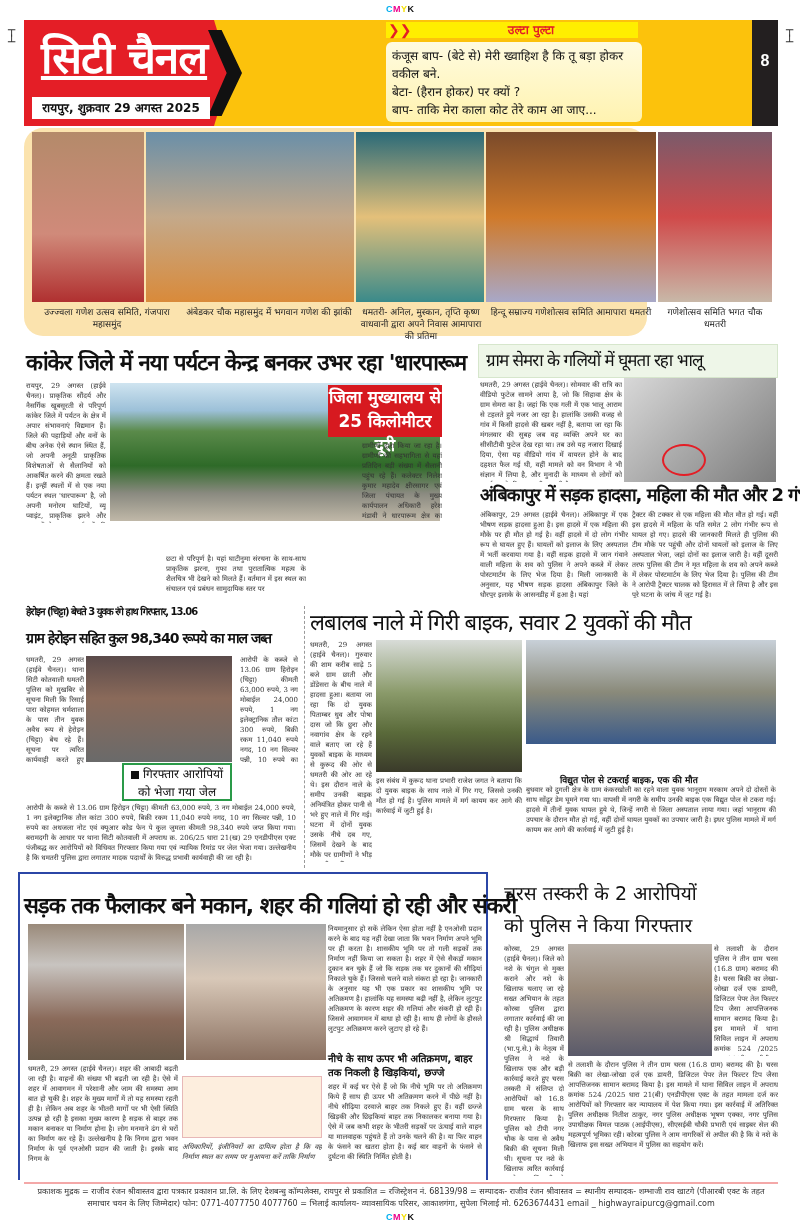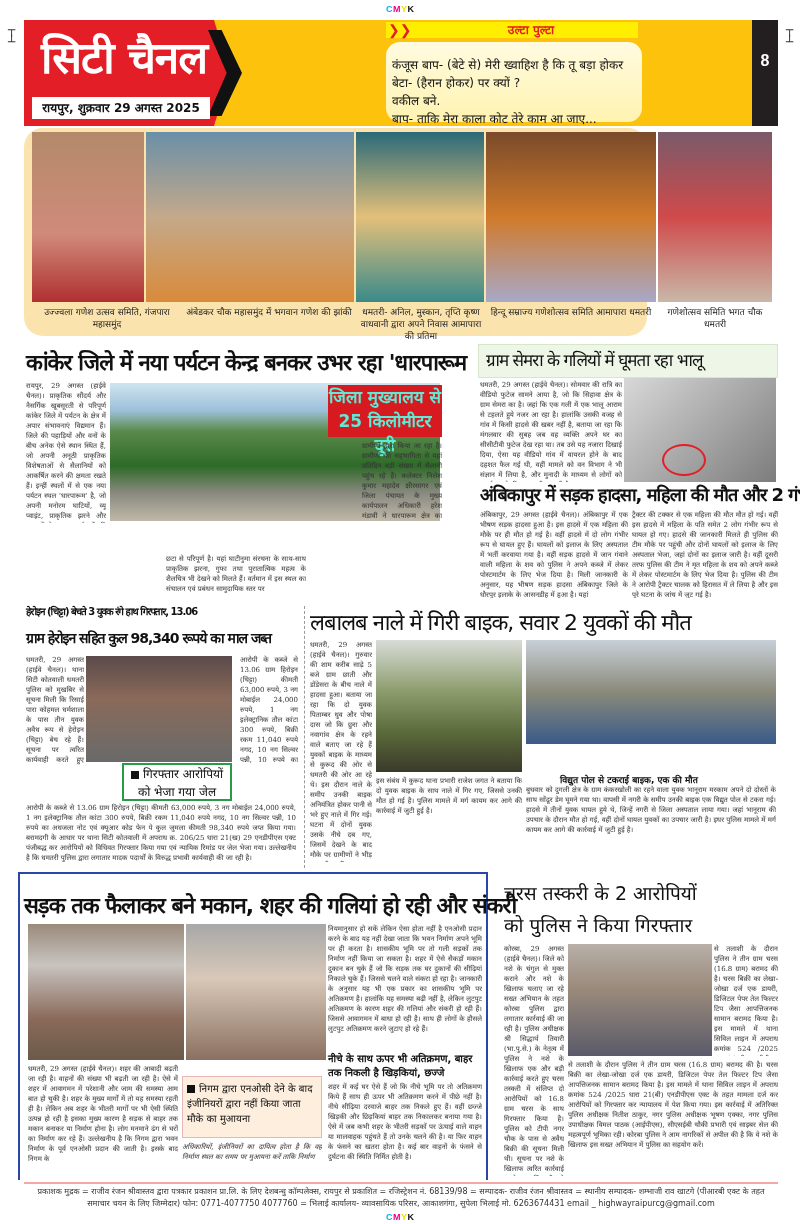--- a/index.html
+++ b/index.html
@@ -6,38 +6,38 @@
   body { width: 800px; height: 1224px; background: #fff; font-family: "DejaVu Sans", sans-serif; position: relative; overflow: hidden; color: #111; }
   .abs { position: absolute; }
   .cmyk { font: bold 9px "Liberation Sans", sans-serif; letter-spacing: 0.5px; }
   .cmyk .c { color: #00aeef; } .cmyk .m { color: #ec008c; } .cmyk .y { color: #f5e000; } .cmyk .k { color: #111; }
   .crop { position: absolute; color: #333; font-size: 12px; line-height: 12px; }
 
   
   #masthead { left: 24px; top: 20px; width: 754px; height: 106px; background: #fcc20c; }
   #brand { left: 0; top: 0; width: 206px; height: 106px; background: #e41e26; clip-path: polygon(0 0, 190px 0, 206px 50%, 190px 100%, 0 100%); }
   #brand-chevron { left: 184px; top: 10px; width: 34px; height: 86px; background: #111; clip-path: polygon(0 0, 40% 0, 100% 50%, 40% 100%, 0 100%, 55% 50%); }
-  #brand-title { left: 10px; top: 6px; width: 180px; text-align: center; color: #fff; font: bold 44px "DejaVu Sans", sans-serif; letter-spacing: -1px; }
+  #brand-title { left: 10px; top: 6px; width: 180px; text-align: center; color: #fff; font: bold 44px "DejaVu Sans", sans-serif; letter-spacing: -1px; text-decoration: underline; }
   #brand-date { left: 8px; top: 77px; width: 178px; height: 22px; background: #fff; color: #111; font: bold 12px "DejaVu Sans", sans-serif; text-align: center; line-height: 22px; }
   #joke-box { left: 362px; top: 2px; width: 330px; height: 100px; }
   #joke-head { left: 0; top: 0; width: 252px; height: 16px; background: #ffee00; }
   #joke-arrow { left: 2px; top: 0; color: #e41e26; font: bold 14px "DejaVu Sans", sans-serif; line-height: 16px; }
   #joke-title { left: 60px; top: 0; width: 170px; text-align: center; color: #e41e26; font: bold 12px "DejaVu Sans", sans-serif; line-height: 16px; }
-  #joke-body { left: 0; top: 20px; width: 256px; height: 80px; background: linear-gradient(#fffbe0, #fff3b0); border-radius: 14px; padding: 14px 6px; font: 12px "DejaVu Sans", sans-serif; line-height: 18px; }
+  #joke-body { left: 0; top: 20px; width: 256px; height: 80px; background: linear-gradient(#fffbe0, #fff3b0); border-radius: 6px; padding: 5px 6px; font: 12px "DejaVu Sans", sans-serif; line-height: 18px; }
   #page-no-bar { left: 728px; top: 0; width: 26px; height: 106px; background: #231f20; color: #fff; font: bold 16px "Liberation Sans", sans-serif; text-align: center; padding-top: 32px; }
 
   
   #photo-strip { left: 24px; top: 128px; width: 623px; height: 208px; background: #fbe3ae; border-radius: 19px; }
   .ph { position: absolute; top: 4px; height: 170px; }
   .cap { position: absolute; top: 178px; font: 9px "DejaVu Sans", sans-serif; text-align: center; color: #222; line-height: 12px; }
 
   .headline { position: absolute; font-family: "DejaVu Sans", sans-serif; font-weight: bold; color: #111; white-space: nowrap; letter-spacing: -1px; }
   .txt { position: absolute; font: 7px "DejaVu Serif", serif; line-height: 10px; color: #333; text-align: justify; overflow: hidden; }
   .img { position: absolute; }
-  .redbox { position: absolute; background: #d71920; color: #5eead4; font: bold 17px "DejaVu Sans", sans-serif; text-align: center; line-height: 24px; }
+  .redbox { position: absolute; background: #d71920; color: #ffffff; font: bold 17px "DejaVu Sans", sans-serif; text-align: center; line-height: 24px; }
 
   #bear-box { left: 478px; top: 344px; width: 300px; height: 34px; background: #eef6e8; border: 1px solid #d6e6cc; }
   .subhead { position: absolute; font: bold 9px "DejaVu Sans", sans-serif; color: #111; }
   .pill { position: absolute; border: 2px solid #2a9a48; background: #fff; text-align: center; font: 12px "DejaVu Sans", sans-serif; line-height: 18px; }
   .sq { display: inline-block; width: 8px; height: 8px; background: #111; margin-right: 4px; vertical-align: middle; }
   #bullet-box { left: 182px; top: 1076px; width: 140px; height: 62px; background: #fdeede; border: 1px solid #e7b7b7; padding: 4px 4px; font: 10px "DejaVu Sans", sans-serif; line-height: 15px; }
   #blue-frame { left: 18px; top: 872px; width: 470px; height: 308px; border: 2px solid #2b46a6; border-bottom: none; }
   #footer { left: 24px; top: 1186px; width: 754px; font: 8px "DejaVu Sans", sans-serif; color: #333; text-align: center; line-height: 12px; }
 </style>
 </head>
@@ -52,22 +52,22 @@
   <div id="brand-chevron" class="abs"></div>
   <div id="brand-title" class="abs">सिटी चैनल</div>
   <div id="brand-date" class="abs">रायपुर, शुक्रवार 29 अगस्त 2025</div>
   <div id="joke-box" class="abs">
     <div id="joke-head" class="abs">
       <span id="joke-arrow" class="abs">❯❯</span>
       <span id="joke-title" class="abs">उल्टा पुल्टा</span>
     </div>
     <div id="joke-body" class="abs">
       <div>कंजूस बाप- (बेटे से) मेरी ख्वाहिश है कि तू बड़ा होकर</div>
+      <div>वकील बने.</div>
       <div>बेटा- (हैरान होकर) पर क्यों ?</div>
-      <div>वकील बने.</div>
       <div>बाप- ताकि मेरा काला कोट तेरे काम आ जाए...</div>
     </div>
   </div>
   <div id="page-no-bar" class="abs">8</div>
 </div>
 
 <div id="photo-strip" class="abs">
   <div class="ph" style="left:8px;width:112px;background:linear-gradient(#b48a6a,#d08a7a 60%,#b03030);"></div>
   <div class="ph" style="left:122px;width:208px;background:linear-gradient(#6a8fa8,#c4a98a 50%,#d98a3a);"></div>
   <div class="ph" style="left:332px;width:128px;background:linear-gradient(#2a6a78,#e4c07a 50%,#3a8a8a);"></div>
@@ -121,21 +121,20 @@
 <div class="txt" style="left:376px;top:776px;width:146px;height:88px;">इस संबंध में कुरूद थाना प्रभारी राजेश जगत ने बताया कि दो युवक बाइक के साथ नाले में गिर गए, जिससे उनकी मौत हो गई है। पुलिस मामले में मर्ग कायम कर आगे की कार्रवाई में जुटी हुई है।</div>
 <div class="subhead" style="left:560px;top:773px;">विद्युत पोल से टकराई बाइक, एक की मौत</div>
 <div class="txt" style="left:526px;top:785px;width:250px;height:80px;">बुधवार को दुगली क्षेत्र के ग्राम कंकरखोली का रहने वाला युवक भानूराम मरकाम अपने दो दोस्तों के साथ सोंढूर डेम घूमने गया था। वापसी में नगरी के समीप उनकी बाइक एक विद्युत पोल से टकरा गई। हादसे में तीनों युवक घायल हुये थे, जिन्हें नगरी से जिला अस्पताल लाया गया। जहां भानूराम की उपचार के दौरान मौत हो गई, वहीं दोनों घायल युवकों का उपचार जारी है। इधर पुलिस मामले में मर्ग कायम कर आगे की कार्रवाई में जुटी हुई है।</div>
 
 <div id="blue-frame" class="abs"></div>
 <div class="headline" style="left:24px;top:889px;font-size:22px;">सड़क तक फैलाकर बने मकान, शहर की गलियां हो रही और संकरी</div>
 <div class="img" style="left:28px;top:924px;width:156px;height:136px;background:linear-gradient(#9a8a7a,#c8c4c0 30%,#8a6a5a 70%,#6a5a4a);"></div>
 <div class="img" style="left:186px;top:924px;width:140px;height:136px;background:linear-gradient(#a8a8a8,#d8c8b8 40%,#8a7060);"></div>
 <div class="txt" style="left:28px;top:1064px;width:150px;height:114px;">धमतरी, 29 अगस्त (हाईवे चैनल)। शहर की आबादी बढ़ती जा रही है। वाहनों की संख्या भी बढ़ती जा रही है। ऐसे में शहर में आवागमन में परेशानी और जाम की समस्या आम बात हो चुकी है। शहर के मुख्य मार्गों में तो यह समस्या रहती ही है। लेकिन अब शहर के भीतरी मार्गों पर भी ऐसी स्थिति उत्पन्न हो रही है इसका मुख्य कारण है सड़क से बाहर तक मकान बनाकर या निर्माण होना है। लोग मनमाने ढंग से घरों का निर्माण कर रहे हैं। उल्लेखनीय है कि निगम द्वारा भवन निर्माण के पूर्व एनओसी प्रदान की जाती है। इसके बाद निगम के</div>
 <div id="bullet-box" class="abs">
-  <div><span class="sq"></span><span>निगम द्वारा एनओसी देने के बाद इंजीनियरों द्वारा नहीं किया जाता मौके का मुआयना</span></div>
 </div>
 <div class="txt" style="left:182px;top:1142px;width:140px;height:36px;font-style:italic;">अधिकारियों, इंजीनियरों का दायित्व होता है कि वह निर्माण स्थल का समय पर मुआयना करें ताकि निर्माण</div>
 <div class="txt" style="left:328px;top:924px;width:154px;height:126px;">नियमानुसार हो सकें लेकिन ऐसा होता नहीं है एनओसी प्रदान करने के बाद यह नहीं देखा जाता कि भवन निर्माण अपने भूमि पर ही करता है। शासकीय भूमि पर तो गली सड़कों तक निर्माण नहीं किया जा सकता है। शहर में ऐसे सैकड़ों मकान दुकान बन चुके हैं जो कि सड़क तक घर दुकानों की सीढ़ियां निकाले चुके हैं। जिससे चलने वाले संकरा हो रहा है। जानकारी के अनुसार यह भी एक प्रकार का शासकीय भूमि पर अतिक्रमण है। हालांकि यह समस्या बढ़ी नहीं है, लेकिन लुटपुट अतिक्रमण के कारण शहर की गलियां और संकरी हो रही हैं। जिससे आवागमन में बाधा हो रही है। साथ ही लोगों के हौसले लुटपुट अतिक्रमण करने जुटाए हो रहे हैं।</div>
 <div class="subhead" style="left:328px;top:1052px;font-size:10px;line-height:14px;">
   <div>नीचे के साथ ऊपर भी अतिक्रमण, बाहर</div>
   <div>तक निकली है खिड़कियां, छज्जे</div>
 </div>
 <div class="txt" style="left:328px;top:1082px;width:154px;height:96px;">शहर में कई घर ऐसे हैं जो कि नीचे भूमि पर तो अतिक्रमण किये हैं साथ ही ऊपर भी अतिक्रमण करने में पीछे नहीं है। नीचे सीढ़िया दरवाजे बाहर तक निकले हुए हैं। वहीं छज्जे खिड़की और छिड़कियां बाहर तक निकालकर बनाया गया है। ऐसे में जब कभी शहर के भीतरी सड़कों पर ऊंचाई वाले वाहन या मालवाहक पहुंचते हैं तो उनके चलने की है। या फिर वाहन के फंसने का खतरा होता है। कई बार वाहनों के फंसने से दुर्घटना की स्थिति निर्मित होती है।</div>
 
 <div class="headline" style="left:504px;top:880px;font-size:19px;font-weight:normal;letter-spacing:0;">चरस तस्करी के 2 आरोपियों</div>

